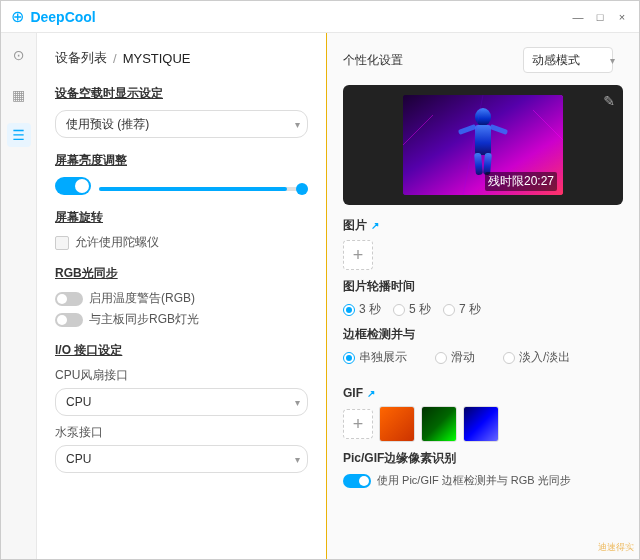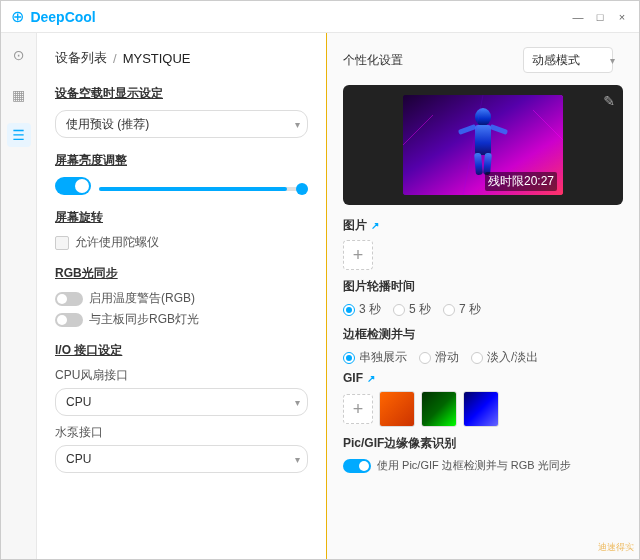--- a/index.html
+++ b/index.html
@@ -344,22 +344,22 @@
     }
     .radio.selected::after {
       content: '';
       width: 6px;
       height: 6px;
       border-radius: 50%;
       background: #00aaff;
     }
     .animation-options {
       display: flex;
-      gap: 12px;
-      margin-bottom: 5px;
+      gap: 28px;
+      margin-bottom: 20px;
       flex-wrap: wrap;
     }
     .gif-row {
       display: flex;
       gap: 6px;
       margin-bottom: 8px;
       align-items: center;
     }
     .gif-thumb {
       width: 36px;

